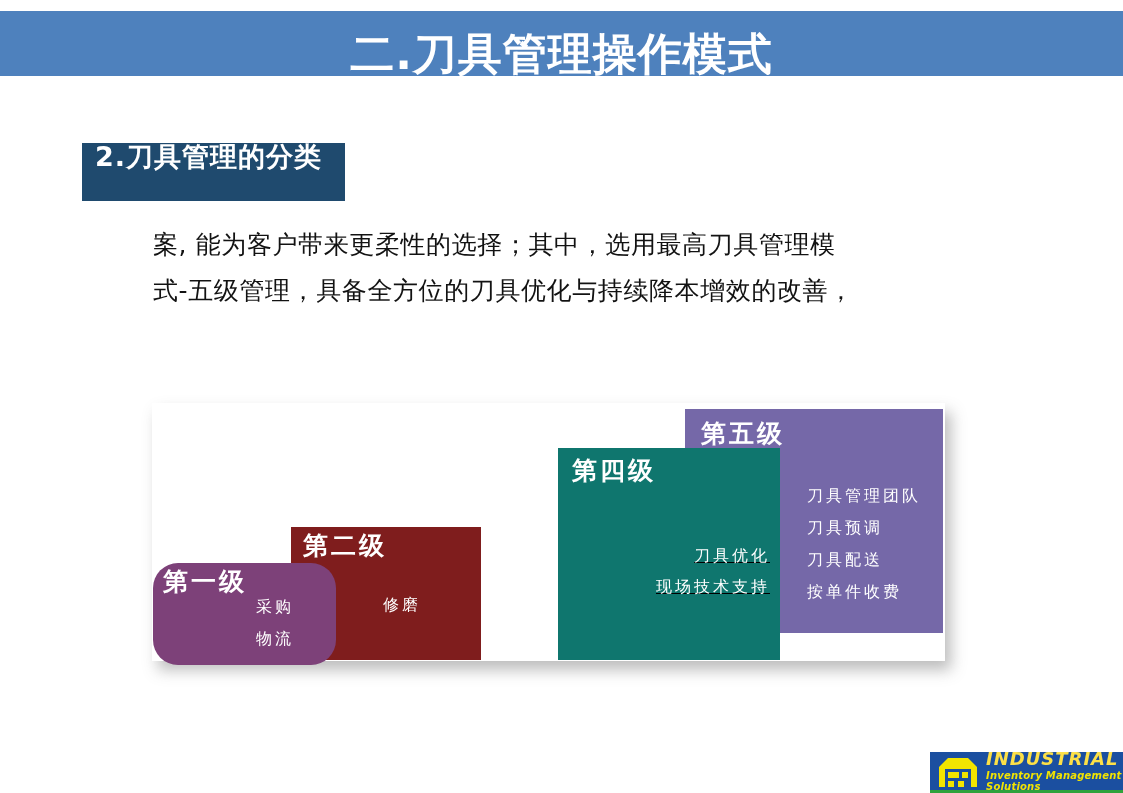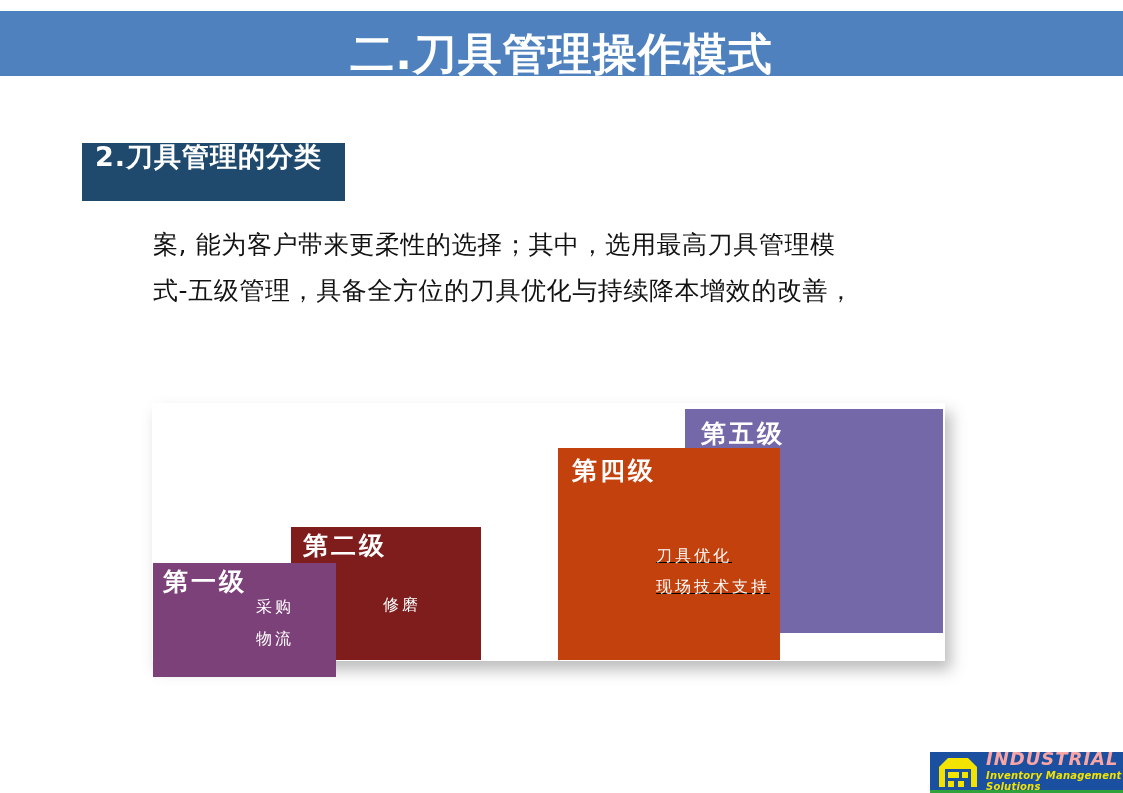--- a/index.html
+++ b/index.html
@@ -29,21 +29,21 @@
     font-size:25px;line-height:46px;color:#121212;letter-spacing:0.6px;
   }
   .pline{white-space:nowrap;}
   .pline.indent{padding-left:38px;}
   
   .diagram-card{
     position:absolute;left:152px;top:403px;width:793px;height:258px;
     background:#ffffff;box-shadow:6px 9px 14px rgba(90,90,90,0.40);
   }
   .level{position:absolute;}
-  .level-1{left:1px;  top:160px;width:183px;height:114px; z-index:5;}
+  .level-1{left:1px;  top:160px;width:183px;height:102px; z-index:5;border-radius:25px;}
   .level-2{left:139px;top:124px;width:190px;height:133px;z-index:4;}
   .level-3{left:285px;top:85px; width:199px;height:172px;z-index:3;}
   .level-4{left:406px;top:45px; width:222px;height:212px;z-index:2;}
   .level-5{left:533px;top:0;  width:258px;height:224px;z-index:1;margin-top:6px;}
   .lv-label{
     position:absolute;color:#ffffff;font-size:25px;font-weight:bold;
     letter-spacing:3px;line-height:1;white-space:nowrap;
   }
   .level-1 .lv-label{left:10px;top:6px;}
   .level-2 .lv-label{left:12px;top:6px;}
@@ -103,44 +103,50 @@
   </div>
 
   <div class="level level-2" style="background: #7f1d1d;">
     <div class="lv-label">第二级</div>
     <div class="lv-items">
       <div class="lv-item">修磨</div>
     </div>
   </div>
 
 
-  <div class="level level-4" style="background: #c2410c;">
+  <div class="level level-4" style="background: #0f766e; text-align: right;">
     <div class="lv-label">第四级</div>
     <div class="lv-items">
       <div class="lv-item">刀具优化</div>
       <div class="lv-item">现场技术支持</div>
     </div>
   </div>
 
   <div class="level level-5" style="background: rgb(117, 104, 168);">
     <div class="lv-label">第五级</div>
+    <div class="lv-items">
+      <div class="lv-item">刀具管理团队</div>
+      <div class="lv-item">刀具预调</div>
+      <div class="lv-item">刀具配送</div>
+      <div class="lv-item">按单件收费</div>
+    </div>
   </div>
 
 </div>
 
 <div class="logo" style="background: rgb(27, 79, 160);">
   <svg class="logo-icon" width="40" height="31" viewBox="0 0 40 31" xmlns="http://www.w3.org/2000/svg">
     <g class="wh" fill="#f2e400">
       <polygon points="1,11 10,2 30,2 39,11 39,13 1,13"></polygon>
       <rect x="1" y="11" width="6" height="20"></rect>
       <rect x="33" y="11" width="6" height="20"></rect>
       <rect x="10" y="16" width="11" height="6"></rect>
       <rect x="24" y="16" width="6" height="6"></rect>
       <rect x="10" y="25" width="6" height="6"></rect>
       <rect x="20" y="25" width="6" height="6"></rect>
     </g>
   </svg>
   <div class="logo-textwrap">
-    <div class="logo-name" style="color: #fca5a5;">INDUSTRIAL</div>
+    <div class="logo-name" style="color: #fde047;">INDUSTRIAL</div>
     <div class="logo-tagline" style="color: rgb(242, 228, 0);">Inventory Management Solutions</div>
   </div>
   <div class="logo-stripe" style="background: rgb(47, 162, 60);"></div>
 </div>
 
 </body></html>

